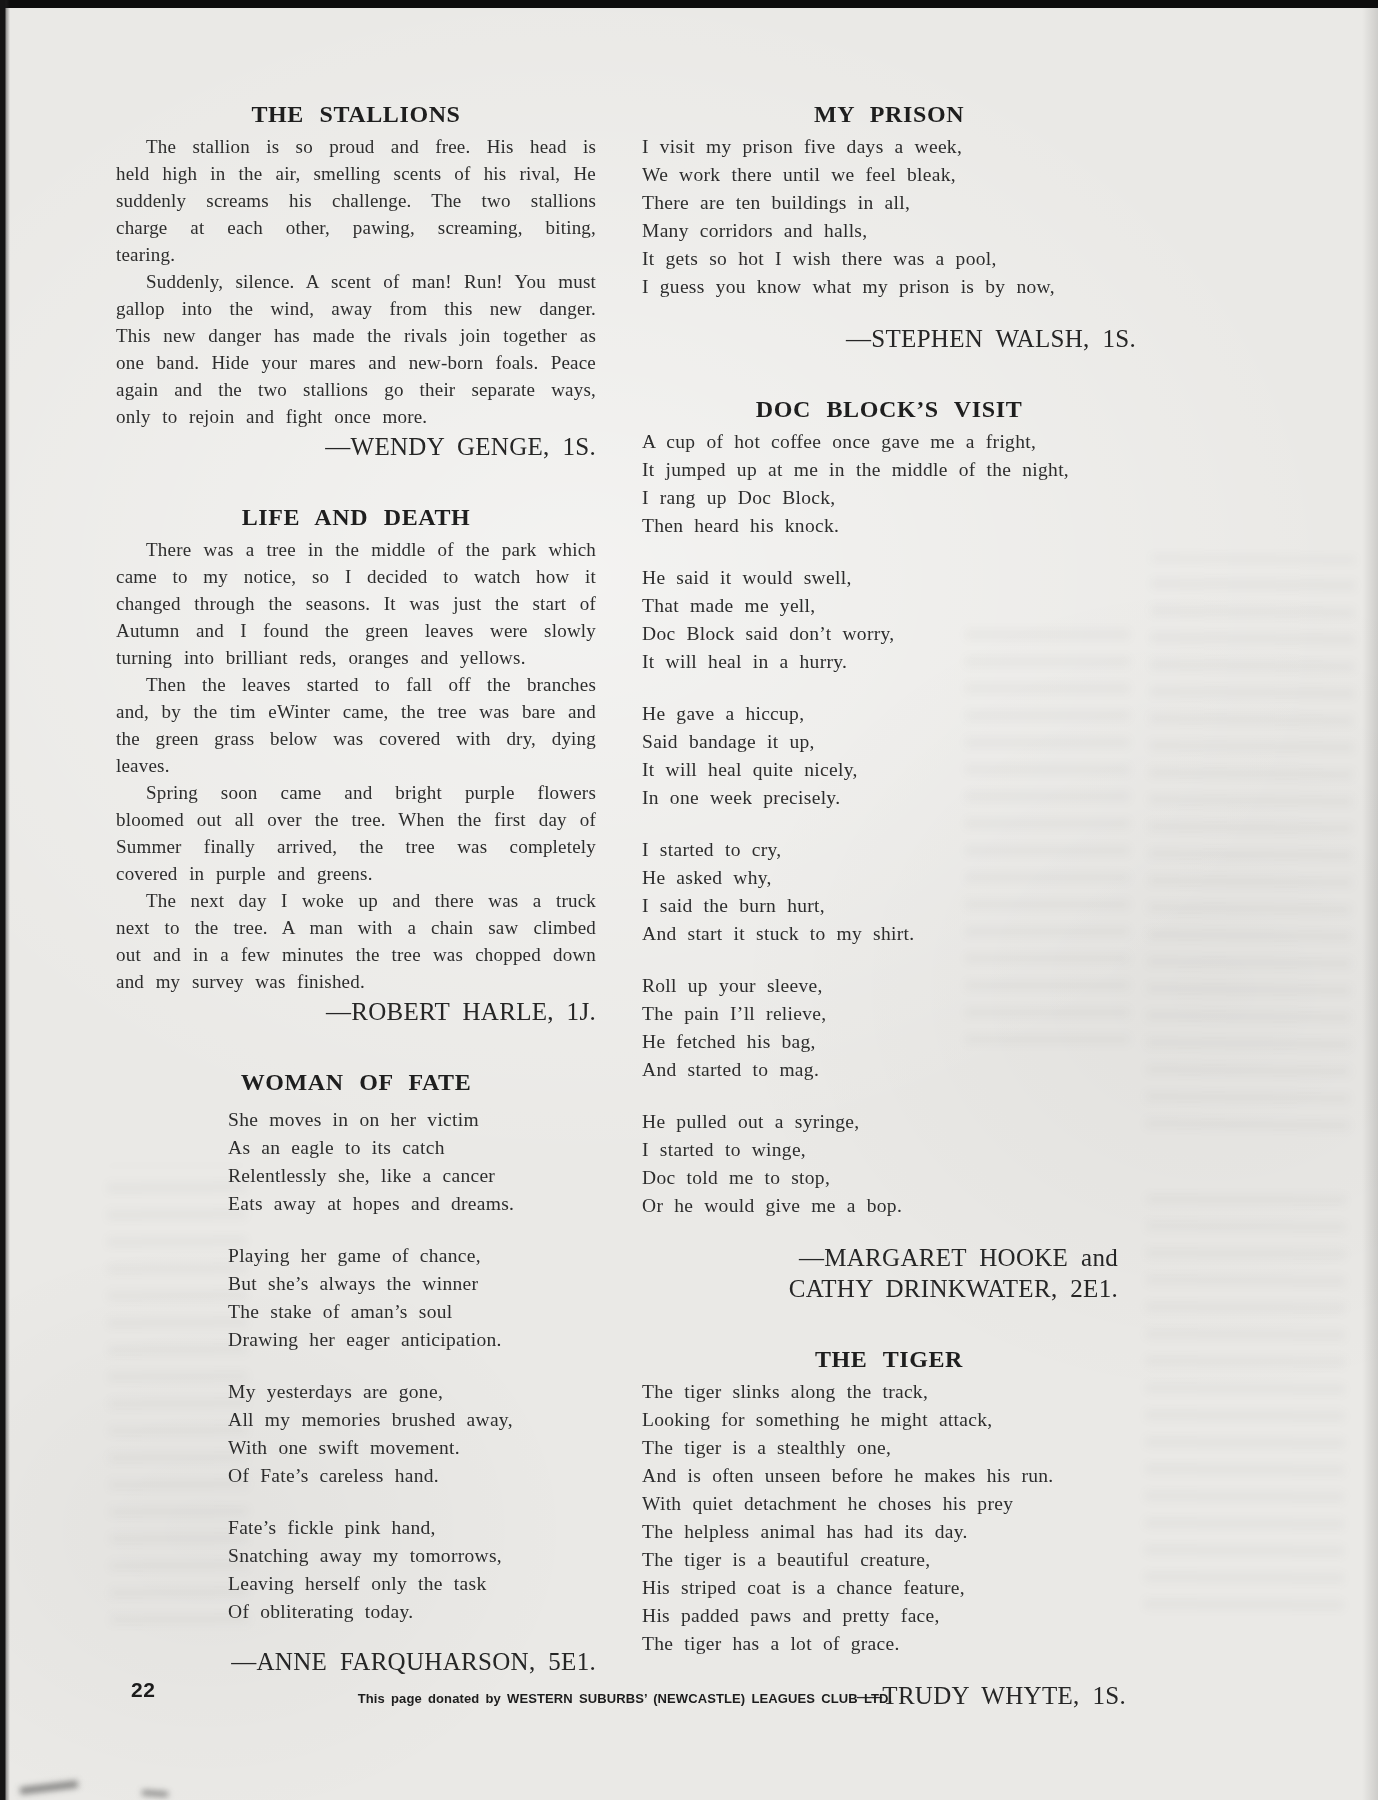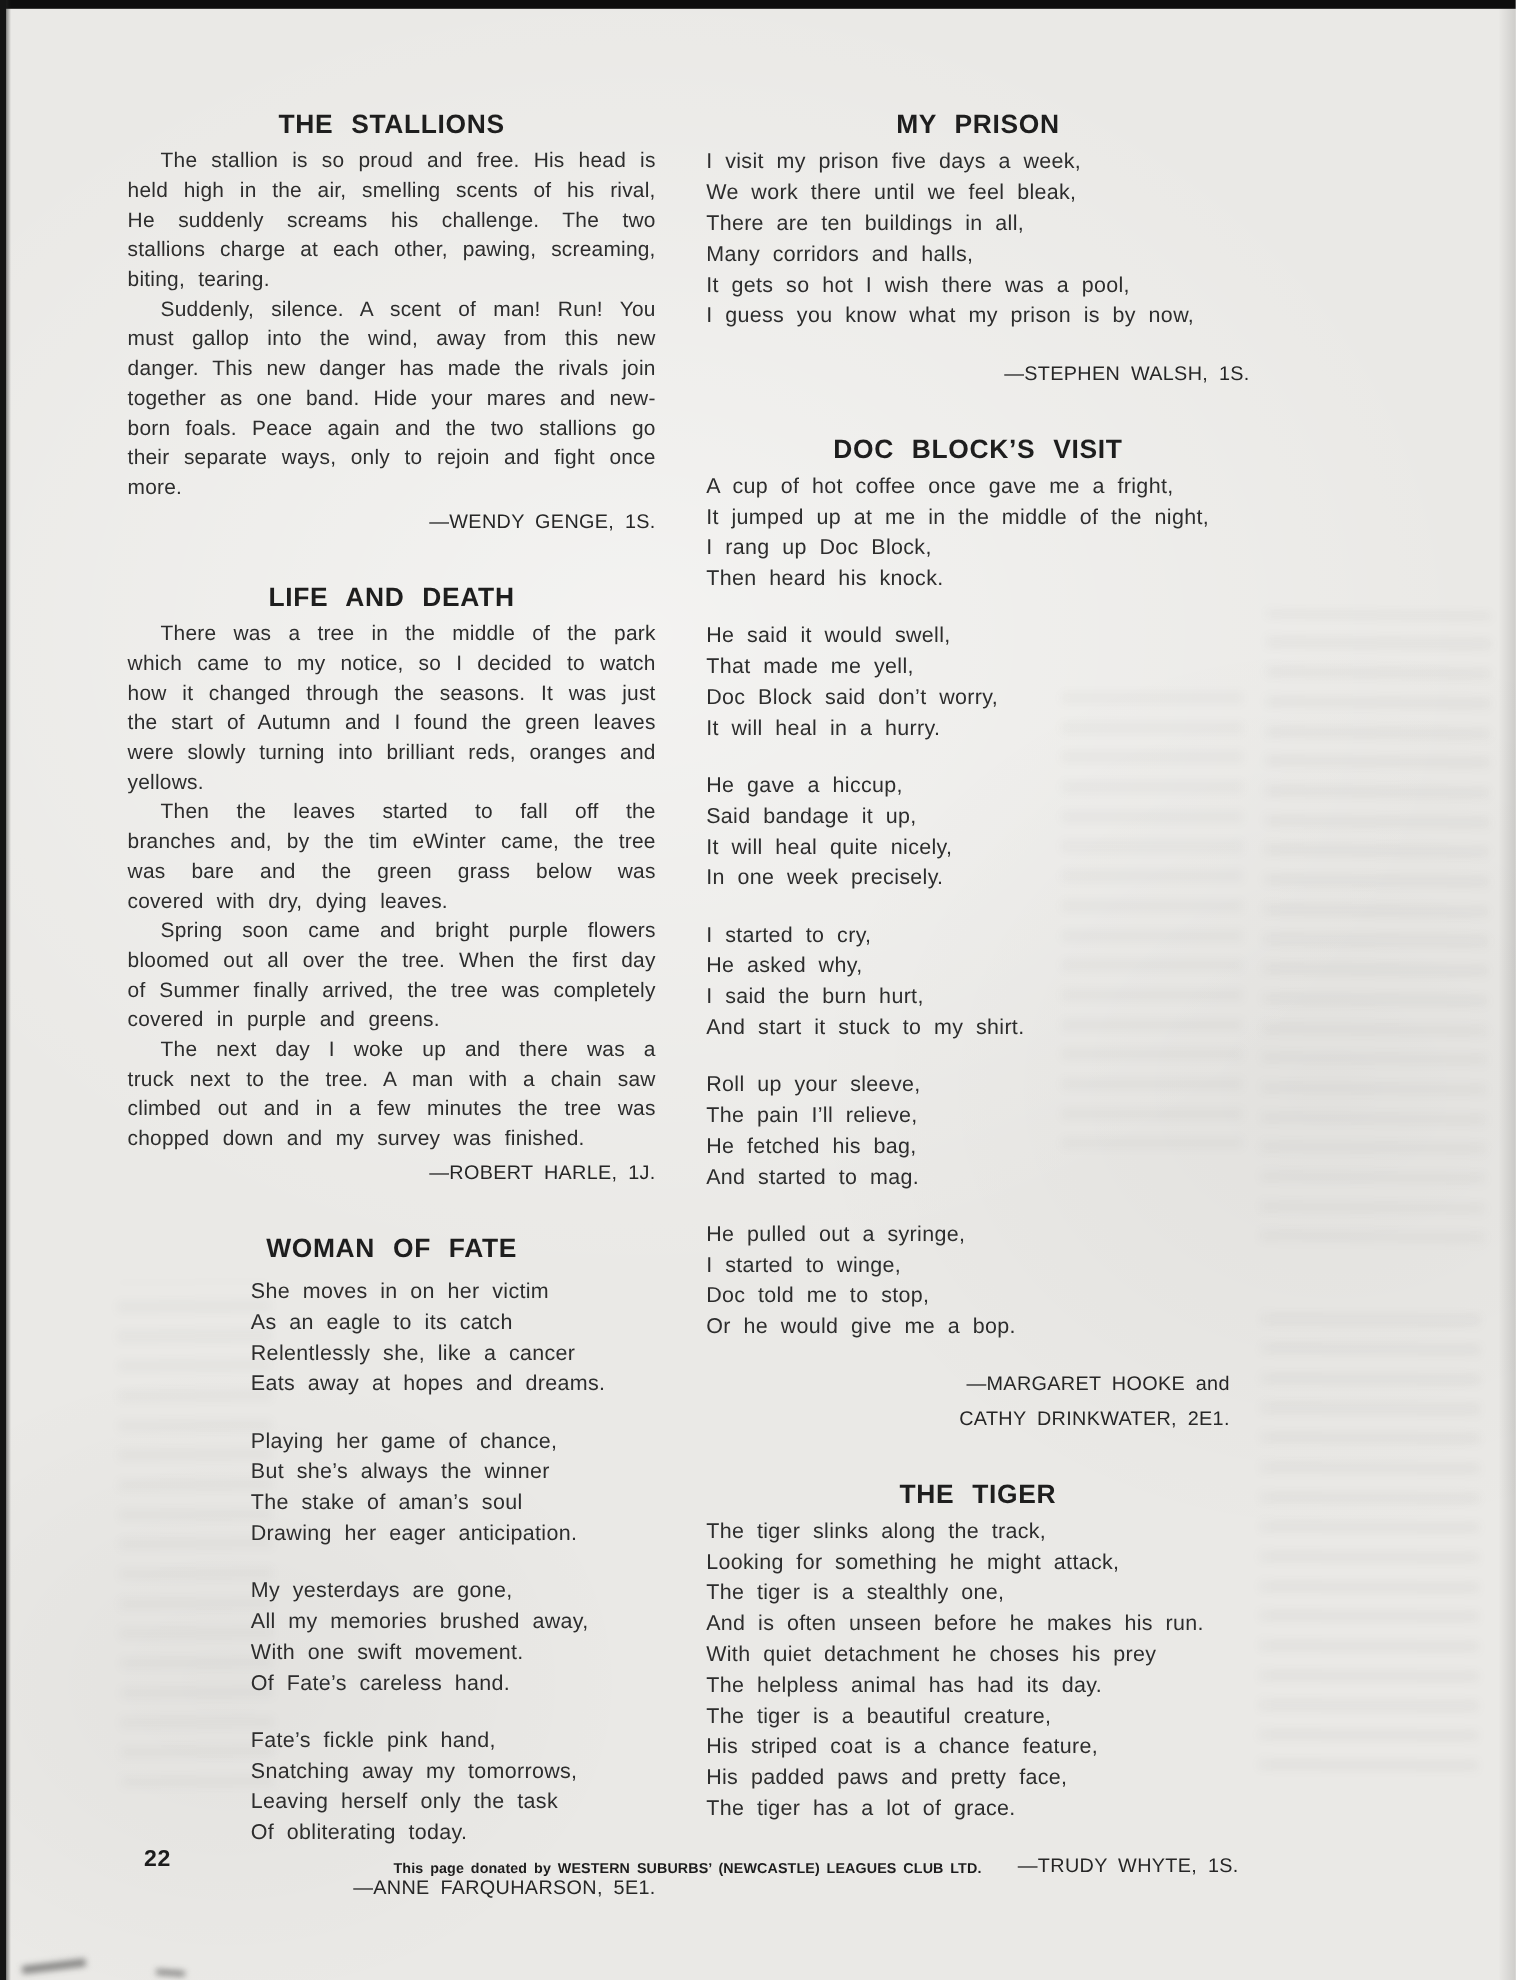--- a/index.html
+++ b/index.html
@@ -27,37 +27,37 @@
     background:repeating-linear-gradient(0deg, rgba(110,110,110,0.085) 0 11px, rgba(110,110,110,0) 11px 27px);}
   .ghost.g1{left:1148px;top:555px;width:205px;height:575px;transform:rotate(.6deg);}
   .ghost.g2{left:108px;top:1165px;width:140px;height:460px;transform:rotate(-.4deg);}
   .ghost.g3{left:965px;top:615px;width:165px;height:430px;}
   .ghost.g4{left:1145px;top:1190px;width:200px;height:420px;transform:rotate(.3deg);}
 
   .column{position:absolute;top:100px;z-index:3;}
   .col-left{left:116px;width:480px;}
   .col-right{left:642px;width:494px;}
 
-  .section{margin:0 0 42px 0;}
+  .section{margin:0 0 42px 0;font-family:Liberation Serif, serif;}
   .title{
     margin:0 0 5px 0;text-align:center;
     font-size:24px;line-height:28px;font-weight:bold;color:#1e1e1e;
     letter-spacing:.6px;word-spacing:9px;
   }
   .prose{
     margin:0;font-size:19px;line-height:27px;
     text-align:justify;text-indent:30px;
     word-spacing:.35em;letter-spacing:.2px;
   }
   .stanza{margin:0 0 24px 0;}
   .stanza:last-of-type{margin-bottom:0;}
   .line{font-size:19.5px;line-height:28px;word-spacing:.3em;letter-spacing:.3px;white-space:nowrap;}
   .attribution{
     margin-top:3px;text-align:right;
-    font-size:18px;line-height:28px;word-spacing:.25em;letter-spacing:.3px;color:#262626;
+    font-size:25px;line-height:28px;word-spacing:.25em;letter-spacing:.3px;color:#262626;
   }
   .section-my-prison .attribution{margin-top:22px;}
   .section-woman-of-fate .title{margin-bottom:10px;}
   .section-woman-of-fate .stanza{margin-left:112px;}
   .section-woman-of-fate .attribution{margin-top:-2px;}
   .section-doc-block-s-visit .attribution{padding-right:18px;}
   .section-the-tiger .attribution{padding-right:10px;}
 
   .page-number{position:absolute;left:131px;top:1678px;z-index:3;
     font-size:21px;font-weight:bold;color:#1c1c1c;letter-spacing:.5px;}

